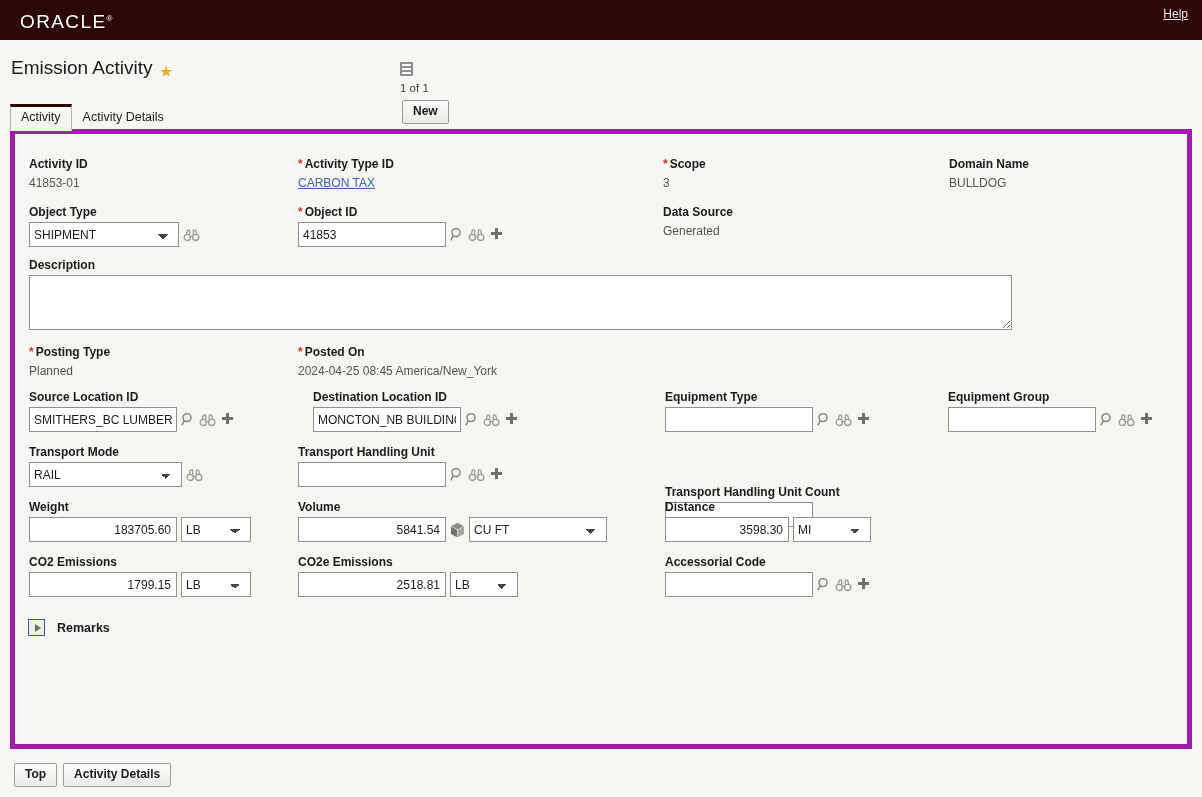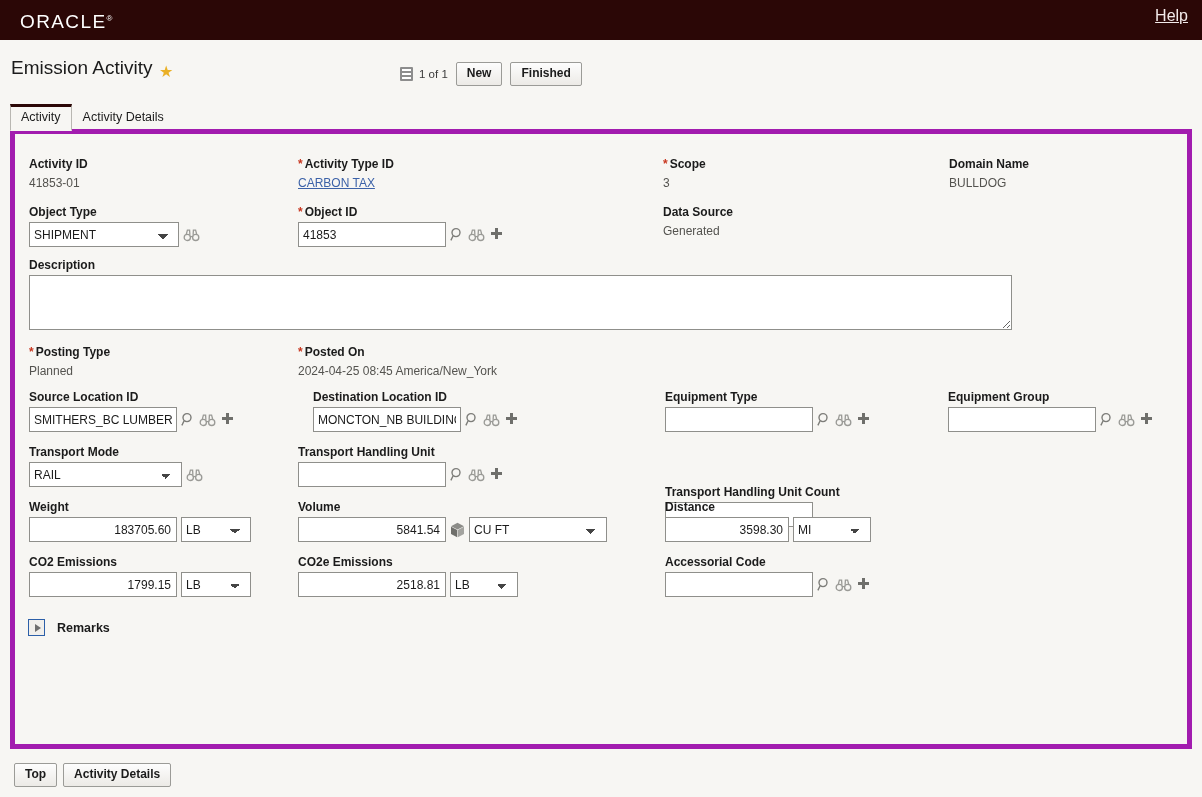--- a/index.html
+++ b/index.html
@@ -22,37 +22,37 @@
   .oracle-logo {
     position: absolute; left: 20px; top: 11px;
     color: #ffffff;
     font-family: "Liberation Sans", sans-serif;
     font-size: 19px; font-weight: 400;
     letter-spacing: 1.4px;
   }
   .oracle-logo .tm { font-size: 8px; vertical-align: super; letter-spacing: 0; }
   .help-link {
     position: absolute; right: 14px; top: 7px;
-    color: #f2e9e9; font-size: 16px;
+    color: #f2e9e9; font-size: 12px;
     text-decoration: underline; cursor: pointer; margin-left: 47px;
   }
 
   
   .title-row { position: absolute; left: 0; top: 40px; width: 1202px; height: 62px; }
   .page-title {
     position: absolute; left: 11px; top: 17px;
     font-size: 19px; font-weight: 400; color: #1b1b1b;
   }
   .fav-star {
     position: absolute; left: 159px; top: 24px;
     font-size: 16px; color: #eab026; line-height: 1; cursor: pointer;
   }
   .recnav {
     position: absolute; left: 400px; top: 22px;
-    display: flex; align-items: center; gap: 6px;
+    display: flex; align-items: flex-start; gap: 6px; flex-direction: column;
   }
   .list-icon {
     width: 13px; height: 14px; background: #8d8d8d;
     position: relative; border-radius: 1px; cursor: pointer;
   }
   .list-icon::before, .list-icon::after, .list-icon span {
     content: ""; position: absolute; left: 2px; right: 2px; height: 2px; background: #fff;
   }
   .list-icon::before { top: 2px; }
   .list-icon span { top: 6px; display:block; }

